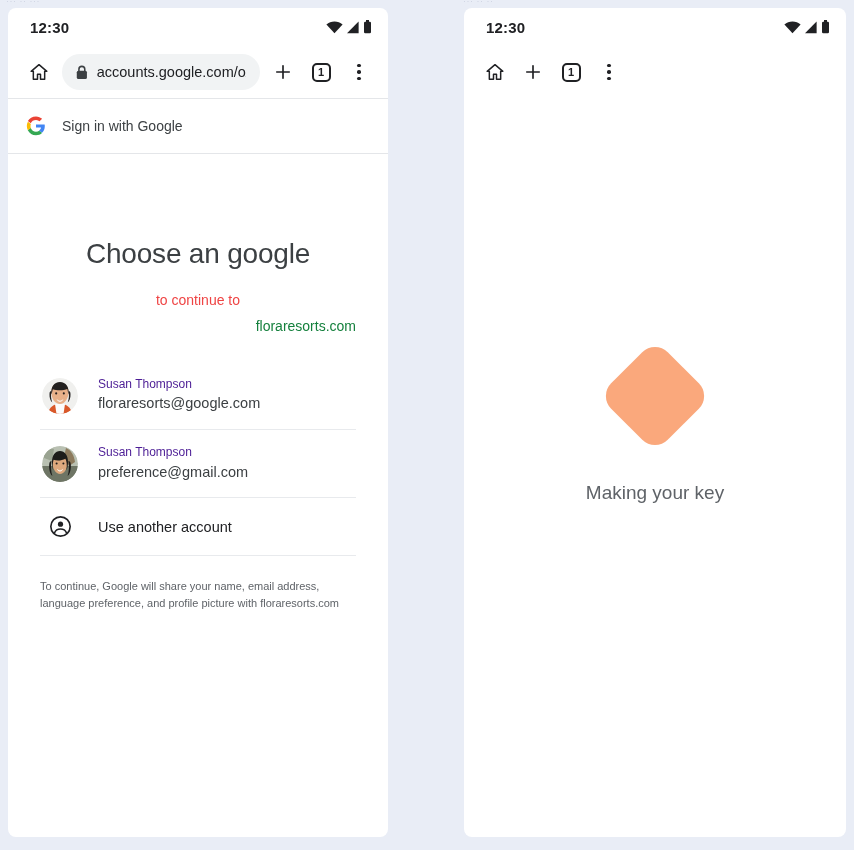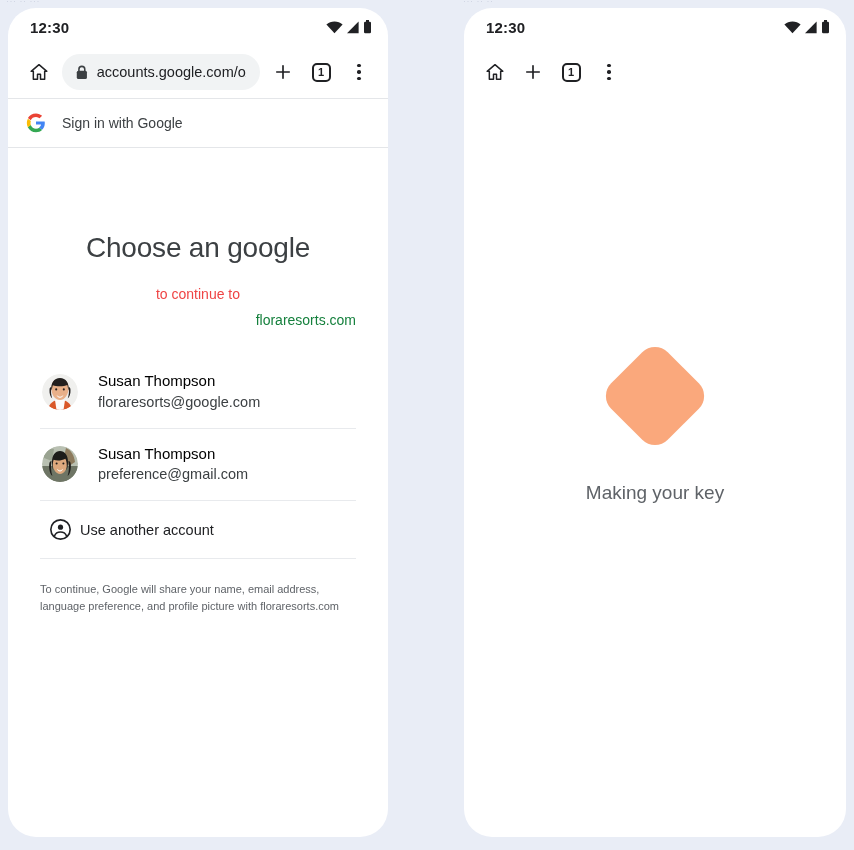--- a/index.html
+++ b/index.html
@@ -24,21 +24,21 @@
     white-space: nowrap;
   }
   .top-artifact span { position: absolute; top: -4px; }
   .ta1 { left: 6px; }
   .ta2 { left: 463px; }
 
   
   .phone {
     position: absolute;
     background: #ffffff;
-    border-radius: 28px;
+    border-radius: 8px;
     overflow: hidden;
   }
   #phone-left  { left: 8px;   top: 8px; width: 380px; height: 829px; }
   #phone-right { left: 464px; top: 8px; width: 382px; height: 829px; }
 
   
   .status-bar {
     height: 38px;
     display: flex; align-items: center; justify-content: space-between;
     padding: 0 16px 0 22px;
@@ -84,21 +84,21 @@
     border: 2px solid #202124;
     border-radius: 5px;
     display: flex; align-items: center; justify-content: center;
     font-size: 11px; font-weight: 700; color: #202124; line-height: 1;
   }
   .dots { display: flex; flex-direction: column; gap: 3px; align-items: center; }
   .dots i { width: 3.5px; height: 3.5px; border-radius: 50%; background: #202124; display: block; }
 
   
   .gsi-bar {
-    height: 50px;
+    height: 56px;
     display: flex; align-items: center; gap: 16px;
     padding: 0 18px;
     border-top: 1px solid #e4e6e9;
     border-bottom: 1px solid #e4e6e9;
   }
   .gsi-label { font-size: 14px; color: #3c4043; }
 
   
   .chooser { padding: 0 32px; }
   .chooser-title {
@@ -122,24 +122,24 @@
     display: flex; align-items: center; gap: 20px;
     padding: 14px 2px;
     border-bottom: 1px solid #e8eaed;
   }
   .account-row:first-child { border-top: none; }
   .avatar {
     width: 36px; height: 36px; border-radius: 50%;
     flex: 0 0 auto; overflow: hidden; position: relative;
   }
   .acct-text { min-width: 0; }
-  .acct-name { font-size: 15px; color: #000000; font-weight: 500; line-height: 1.45; }
+  .acct-name { font-size: 12px; color: #4c1d95; font-weight: 500; line-height: 1.45; }
   .acct-mail { font-size: 14.5px; color: #3c4043; line-height: 1.5; }
   .another-row {
-    display: flex; align-items: center; gap: 2px;
+    display: flex; align-items: center; gap: 20px;
     padding: 17px 2px;
     border-bottom: 1px solid #e8eaed;
   }
   .another-label { font-size: 14.5px; color: #202124; }
   .disclaimer {
     margin-top: 22px;
     font-size: 11px; line-height: 1.55; color: #5f6368;
     max-width: 330px;
   }
 

